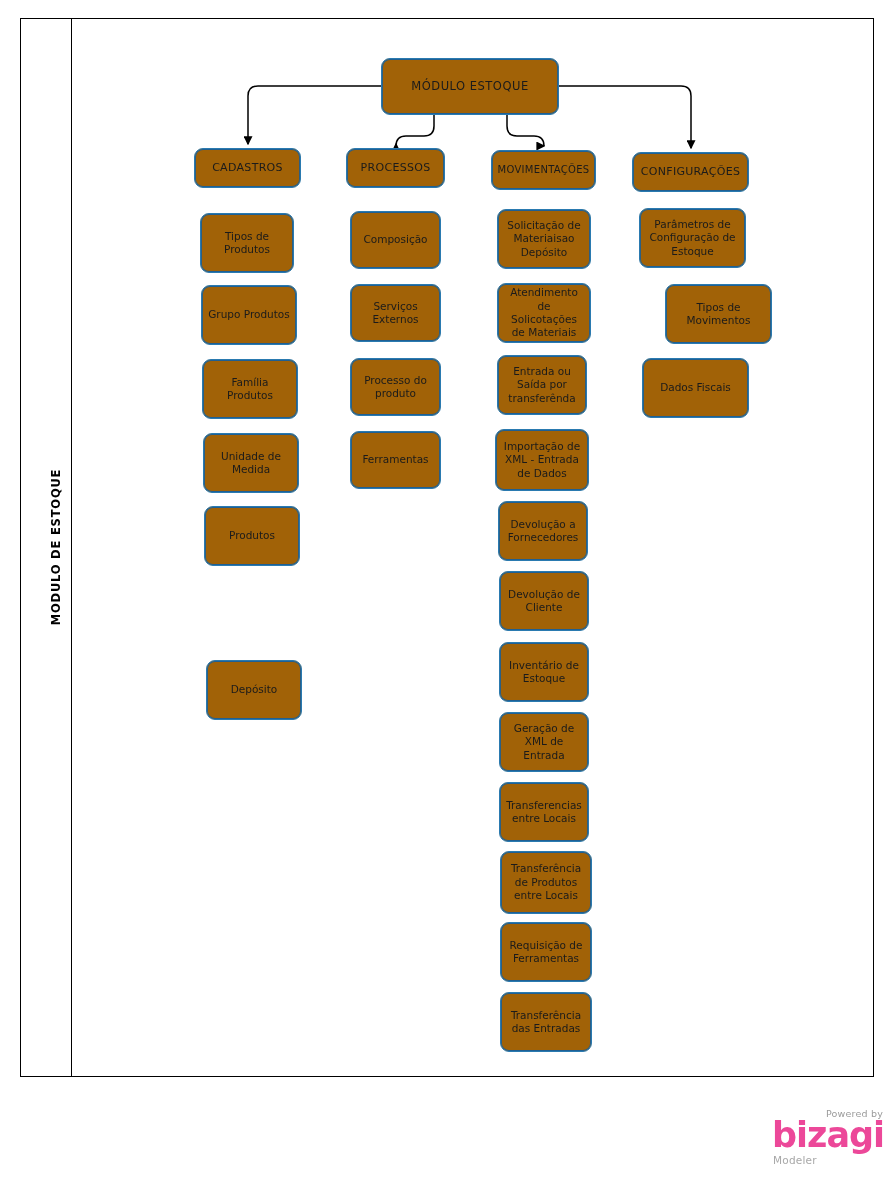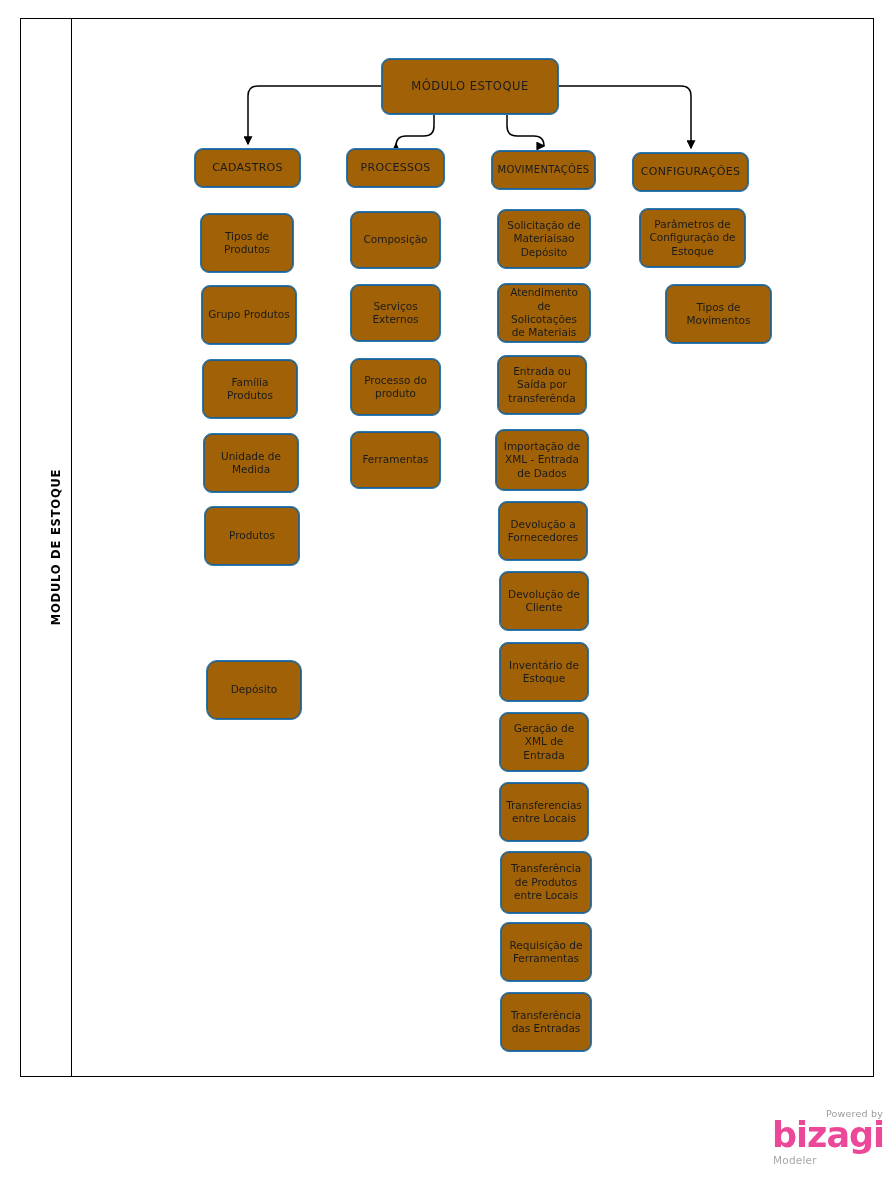--- a/index.html
+++ b/index.html
@@ -153,21 +153,21 @@
     </div>
   <div class="node leaf" style="left:202px; top:359px; width:96px; height:60px;">
     <span>Família Produtos</span>
     </div>
   <div class="node leaf" style="left:203px; top:433px; width:96px; height:60px;">
     <span>Unidade de Medida</span>
     </div>
   <div class="node leaf" style="left:204px; top:506px; width:96px; height:60px;">
     <span>Produtos</span>
     </div>
-  <div class="node leaf" style="left:206px; top:660px; width:96px; height:60px;border-radius:11px;">
+  <div class="node leaf" style="left:206px; top:660px; width:96px; height:60px;">
     <span>Depósito</span>
     </div>
 
   <div class="node leaf" style="left:350px; top:211px; width:91px; height:58px;">
     <span>Composição</span>
     </div>
   <div class="node leaf" style="left:350px; top:284px; width:91px; height:58px;">
     <span>Serviços Externos</span>
     </div>
   <div class="node leaf" style="left:350px; top:358px; width:91px; height:58px;">
@@ -212,20 +212,23 @@
     </div>
   <div class="node leaf" style="left:500px; top:992px; width:92px; height:60px;">
     <span>Transferência das Entradas</span>
     </div>
 
   <div class="node leaf" style="left:639px; top:208px; width:107px; height:60px;">
     <span>Parâmetros de Configuração de Estoque</span>
     </div>
   <div class="node leaf" style="left:641px; top:284px; width:107px; height:60px;margin-left:24px;">
     <span>Tipos de Movimentos</span>
+    </div>
+  <div class="node leaf" style="left:642px; top:358px; width:107px; height:60px;">
+    <span>Dados Fiscais</span>
     </div>
 
   <div id="logo">
     <div id="logo-powered">Powered by</div>
     <div id="logo-word">bizagi</div>
     <div id="logo-modeler">Modeler</div>
   </div>
 
 </div>
 

